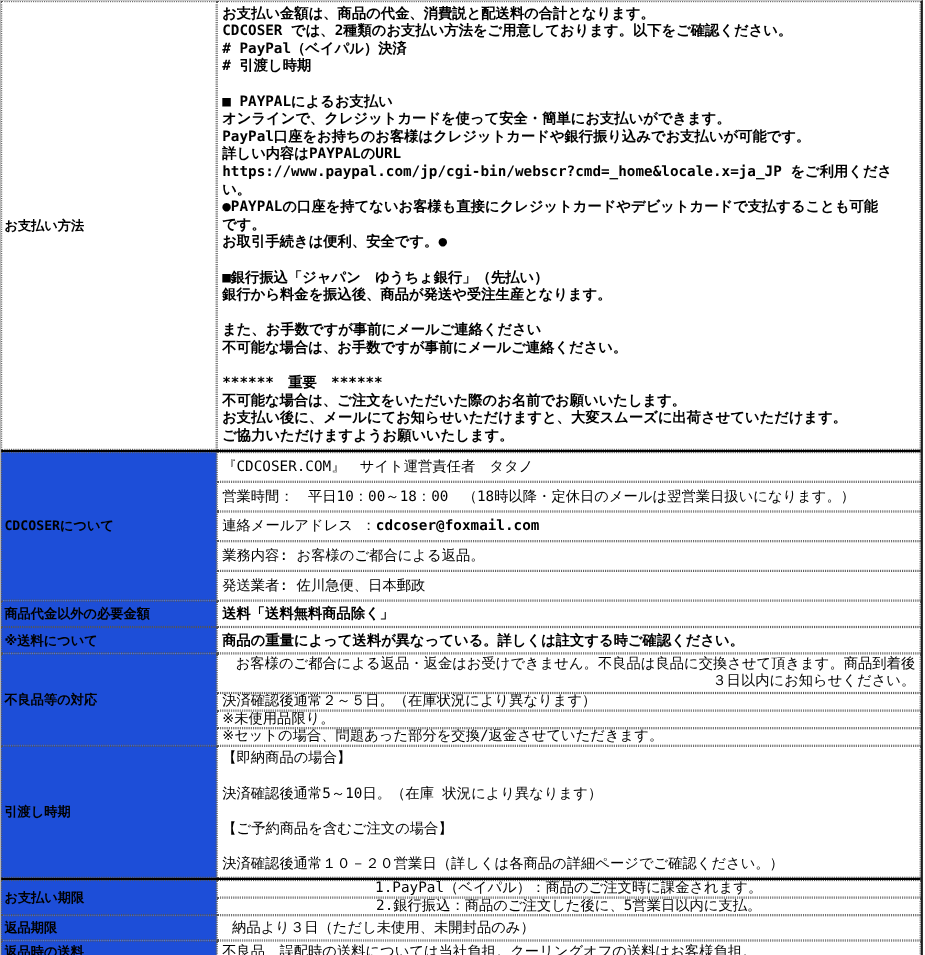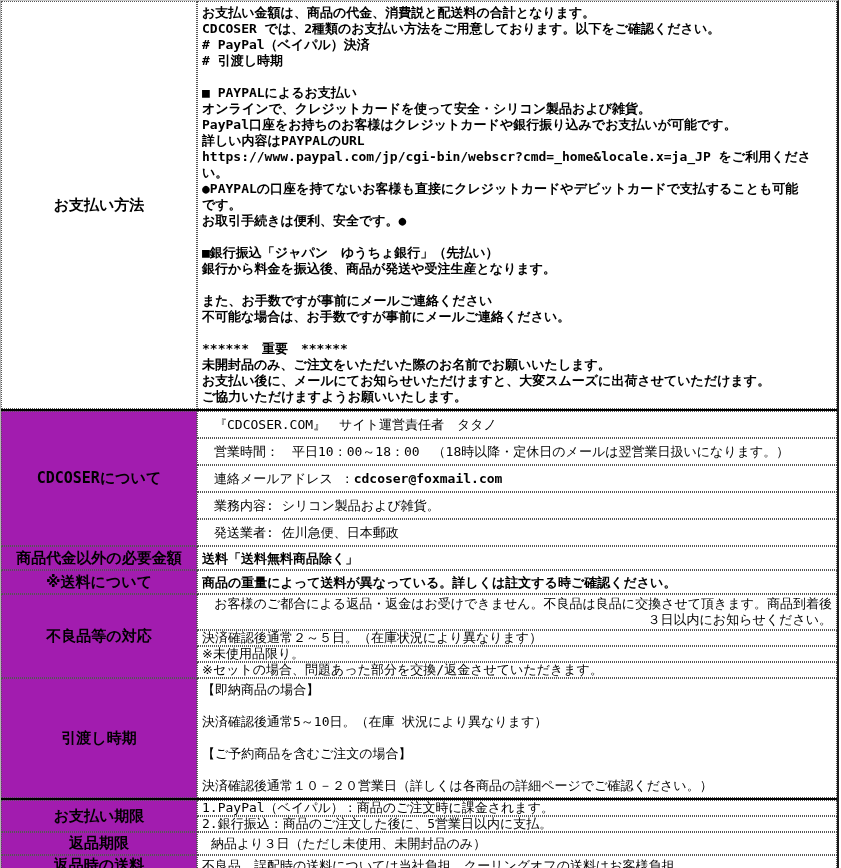--- a/index.html
+++ b/index.html
@@ -17,34 +17,34 @@
   }
   table{border-collapse:separate;border-spacing:0;width:100%;table-layout:fixed;}
   col.c1{width:196px;}
   td,th{
     border:1px dotted #555;
     padding:1px 4px;
     vertical-align:top;text-align:left;font-weight:normal;
     overflow:hidden;
   }
   th.hd{
-    font-weight:bold;text-align:center;vertical-align:middle;
-    padding:0 2px;font-size:15px;
+    font-weight:bold;text-align:left;vertical-align:middle;
+    padding:0 2px;font-size:12px;
   }
   #tA th.hd{background:#ffffff;}
   #tB,#tC{border-top:2px solid #000;}
-  #tB th.hd,#tC th.hd{background:#a21caf;}
+  #tB th.hd,#tC th.hd{background:#1d4ed8;}
   .ln{min-height:16px;line-height:16px;white-space:pre-wrap;}
   #tA td.body{height:388px;padding:3px 4px;font-weight:bold;}
-  tr.rm td{height:21px;vertical-align:middle;padding:2px 16px;line-height:16px;white-space:pre-wrap;}
+  tr.rm td{height:21px;vertical-align:middle;padding:2px 4px;line-height:16px;white-space:pre-wrap;}
   tr.r1 td{height:20px;vertical-align:middle;line-height:15px;white-space:pre-wrap;font-weight:bold;}
   tr.def1 td{line-height:16px;padding:1px 4px;text-align:right;}
   tr.defs td{height:13px;line-height:14px;padding:0 4px;white-space:pre-wrap;}
   td.delivery{padding:3px 4px;}
-  tr.pd td{height:13px;line-height:14px;padding:0 4px;}
+  tr.pd td{height:13px;line-height:14px;padding:0 4px;text-align:center;}
   tr.rd td{height:19px;vertical-align:middle;line-height:15px;padding-left:13px;}
   tr.rs td{height:16px;vertical-align:middle;line-height:15px;}
   b.em{font-weight:bold;}
 </style>
 </head>
 <body>
 
 <div class="wrap">
 
   <table id="tA">
@@ -55,36 +55,36 @@
     <tbody>
         <tr>
       <th class="hd">お支払い方法</th>
       <td class="body">
         <div class="ln">お支払い金額は、商品の代金、消費説と配送料の合計となります。</div>
         <div class="ln">CDCOSER では、2種類のお支払い方法をご用意しております。以下をご確認ください。</div>
         <div class="ln"># PayPal（ベイパル）決済</div>
         <div class="ln"># 引渡し時期</div>
         <div class="ln"></div>
         <div class="ln">■ PAYPALによるお支払い</div>
-        <div class="ln">オンラインで、クレジットカードを使って安全・シリコン製品および雑貨。</div>
+        <div class="ln">オンラインで、クレジットカードを使って安全・簡単にお支払いができます。</div>
         <div class="ln">PayPal口座をお持ちのお客様はクレジットカードや銀行振り込みでお支払いが可能です。</div>
         <div class="ln">詳しい内容はPAYPALのURL</div>
         <div class="ln">https://www.paypal.com/jp/cgi-bin/webscr?cmd=_home&amp;locale.x=ja_JP をご利用ください。</div>
         <div class="ln">●PAYPALの口座を持てないお客様も直接にクレジットカードやデビットカードで支払することも可能</div>
         <div class="ln">です。</div>
         <div class="ln">お取引手続きは便利、安全です。●</div>
         <div class="ln"></div>
         <div class="ln">■銀行振込「ジャパン　ゆうちょ銀行」（先払い）</div>
         <div class="ln">銀行から料金を振込後、商品が発送や受注生産となります。</div>
         <div class="ln"></div>
         <div class="ln">また、お手数ですが事前にメールご連絡ください</div>
         <div class="ln">不可能な場合は、お手数ですが事前にメールご連絡ください。</div>
         <div class="ln"></div>
         <div class="ln">******　重要　******</div>
-        <div class="ln">未開封品のみ、ご注文をいただいた際のお名前でお願いいたします。</div>
+        <div class="ln">不可能な場合は、ご注文をいただいた際のお名前でお願いいたします。</div>
         <div class="ln">お支払い後に、メールにてお知らせいただけますと、大変スムーズに出荷させていただけます。</div>
         <div class="ln">ご協力いただけますようお願いいたします。</div>
       </td>
     </tr>
   </tbody>
     </table>
 
   <table id="tB">
     <colgroup>
         <col class="c1">
@@ -95,21 +95,21 @@
       <th class="hd" rowspan="5">CDCOSERについて</th>
       <td>『CDCOSER.COM』　サイト運営責任者　タタノ</td>
     </tr>
     <tr class="rm">
       <td>営業時間：　平日10：00～18：00　（18時以降・定休日のメールは翌営業日扱いになります。）</td>
     </tr>
     <tr class="rm">
       <td><span>連絡メールアドレス ：</span><b class="em">cdcoser@foxmail.com</b></td>
     </tr>
     <tr class="rm">
-      <td>業務内容: シリコン製品および雑貨。</td>
+      <td>業務内容: お客様のご都合による返品。</td>
     </tr>
     <tr class="rm">
       <td>発送業者: 佐川急便、日本郵政</td>
     </tr>
 
     <tr class="r1">
       <th class="hd">商品代金以外の必要金額</th>
       <td>送料「送料無料商品除く」</td>
     </tr>
 

